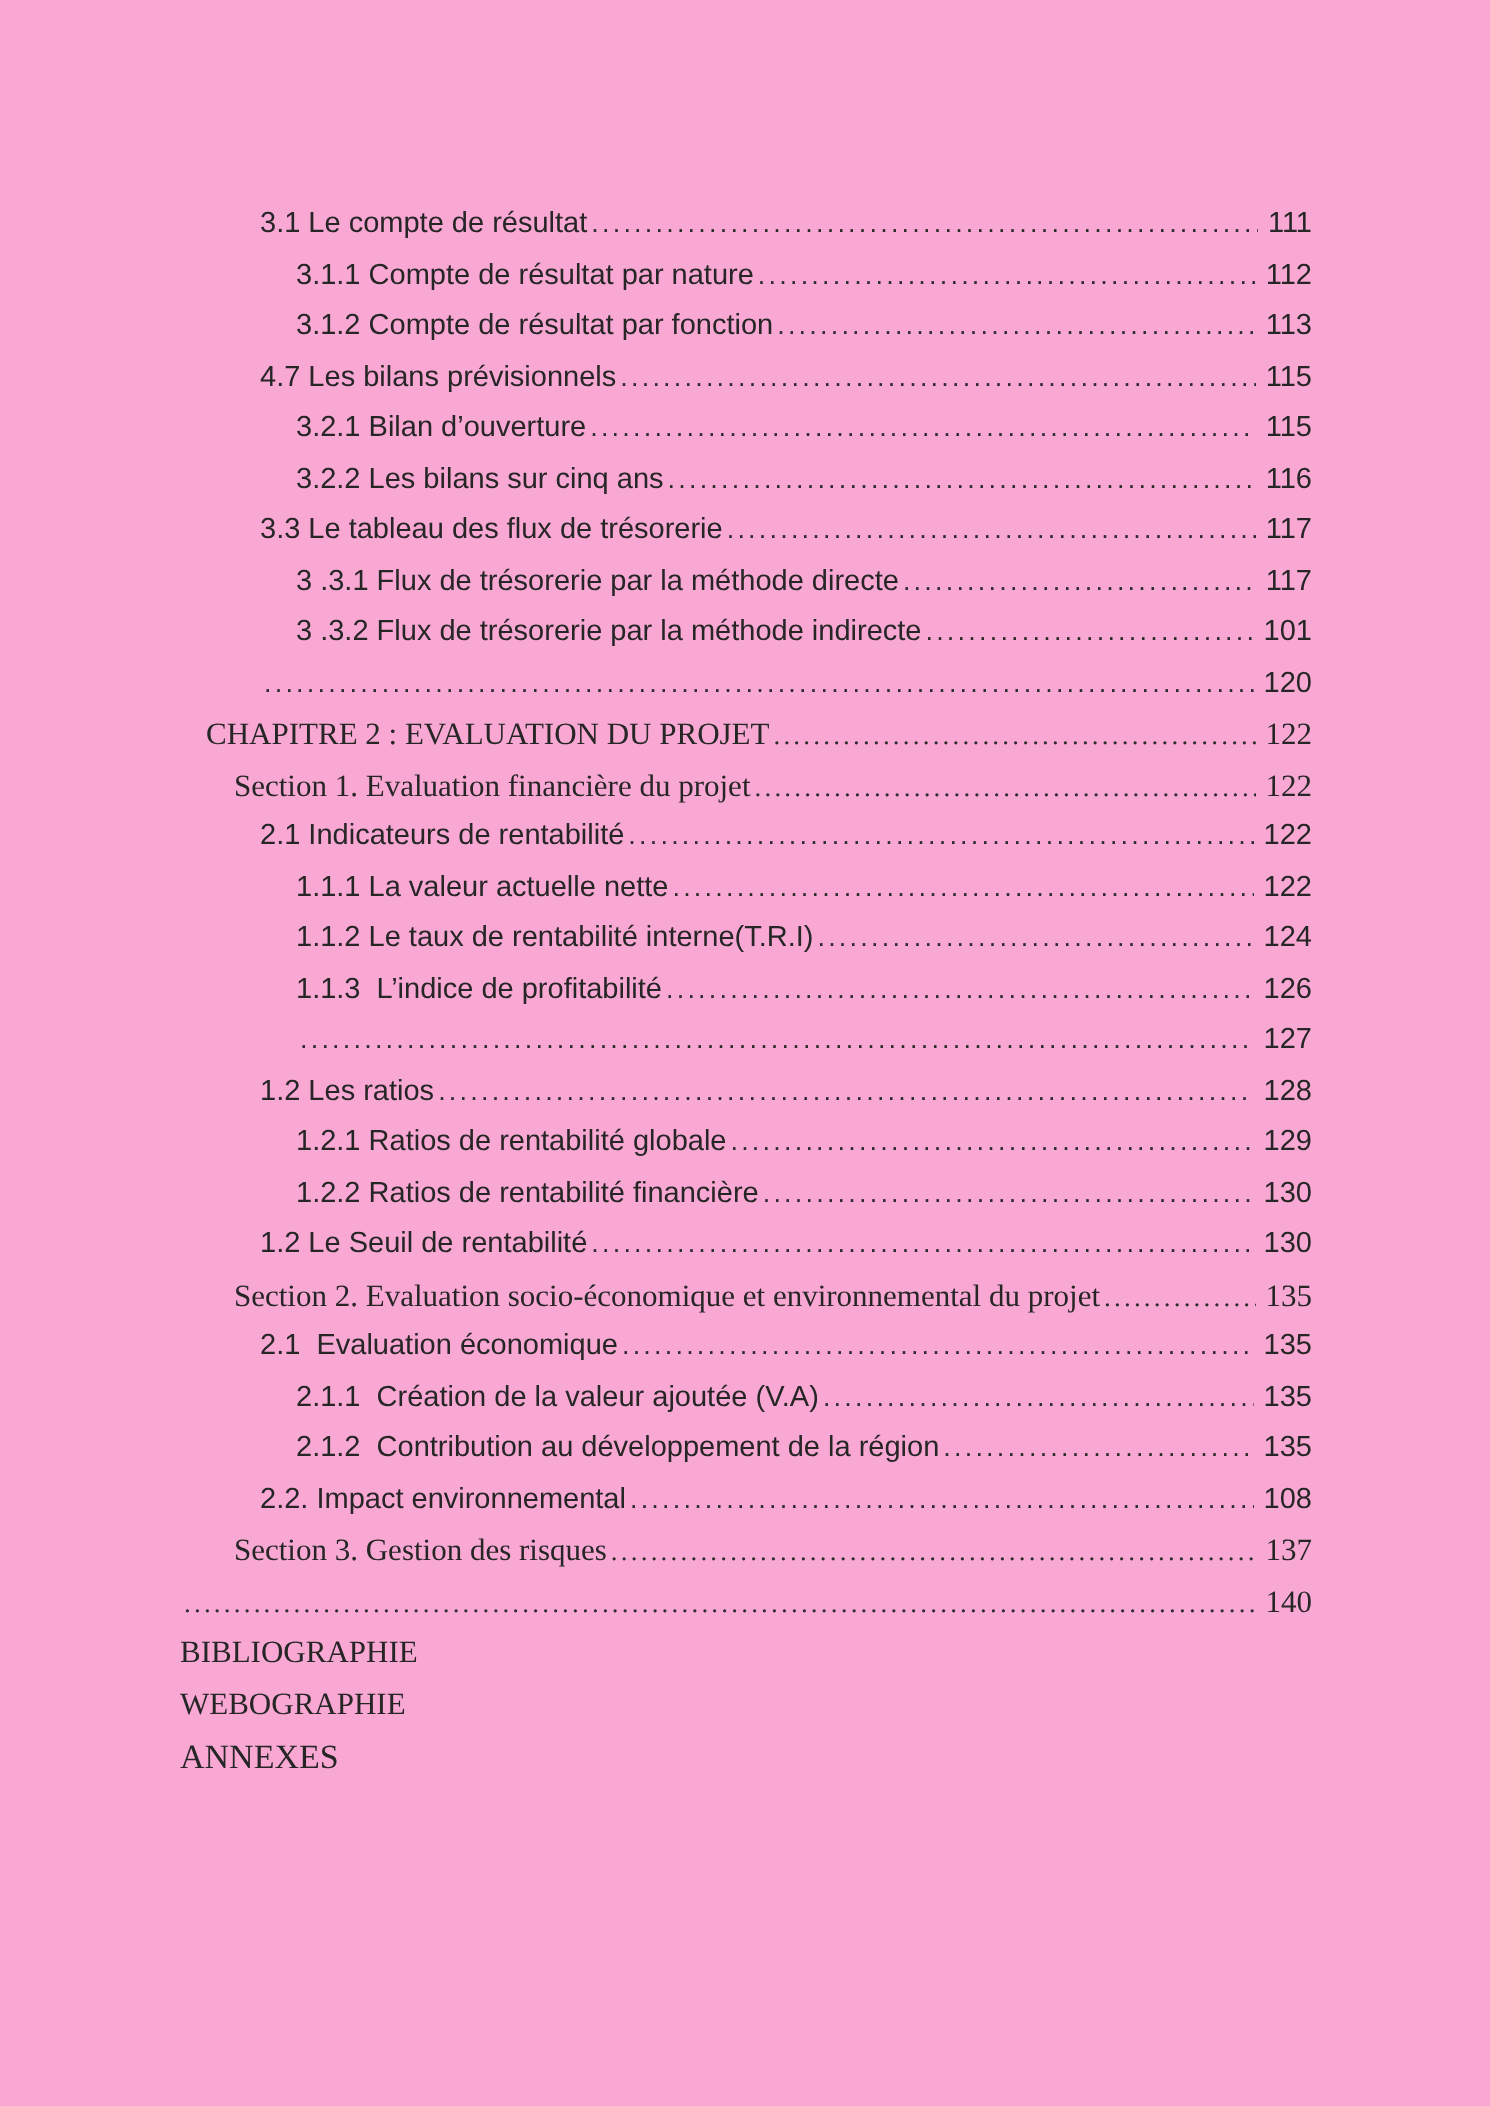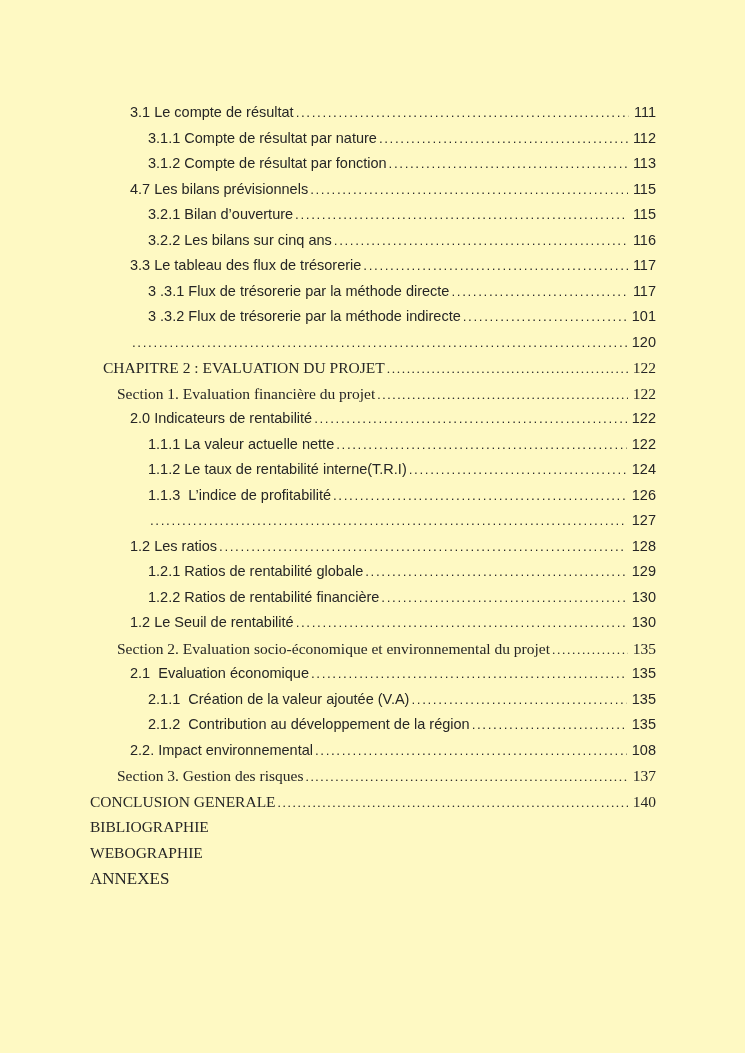--- a/index.html
+++ b/index.html
@@ -1,20 +1,20 @@
 <!DOCTYPE html>
 <html><head>
 <meta charset="utf-8">
 <style>
   html, body { margin: 0; padding: 0; background: #ffffff; }
   .page {
     position: relative;
     width: 745px;
     height: 1053px;
-    background: #fef9c3;
+    background: #f9a8d4;
     overflow: hidden;
     color: #262626;
   }
   .toc {
     position: absolute;
     left: 90px;
     top: 104px;
     width: 566px;
   }
   .row {
@@ -121,21 +121,21 @@
     <span class="pagenum">122</span>
   </div>
 
   <div class="row section serif">
     <span class="label">Section 1. Evaluation financière du projet</span>
     <span class="leader">....................................................................................................................................................................................................................................................................</span>
     <span class="pagenum">122</span>
   </div>
 
   <div class="row l1 sans">
-    <span class="label">2.0 Indicateurs de rentabilité</span>
+    <span class="label">2.1 Indicateurs de rentabilité</span>
     <span class="leader">....................................................................................................................................................................................................................................................................</span>
     <span class="pagenum">122</span>
   </div>
 
   <div class="row l2 sans">
     <span class="label">1.1.1 La valeur actuelle nette</span>
     <span class="leader">....................................................................................................................................................................................................................................................................</span>
     <span class="pagenum">122</span>
   </div>
 
@@ -210,21 +210,20 @@
     <span class="pagenum">108</span>
   </div>
 
   <div class="row section serif">
     <span class="label">Section 3. Gestion des risques</span>
     <span class="leader">....................................................................................................................................................................................................................................................................</span>
     <span class="pagenum">137</span>
   </div>
 
   <div class="row root serif">
-    <span class="label">CONCLUSION GENERALE</span>
     <span class="leader">....................................................................................................................................................................................................................................................................</span>
     <span class="pagenum">140</span>
   </div>
 
   <div class="row root serif">
     <span class="label">BIBLIOGRAPHIE</span>
     <span class="leader"></span>
     <span class="pagenum"></span>
   </div>
 

